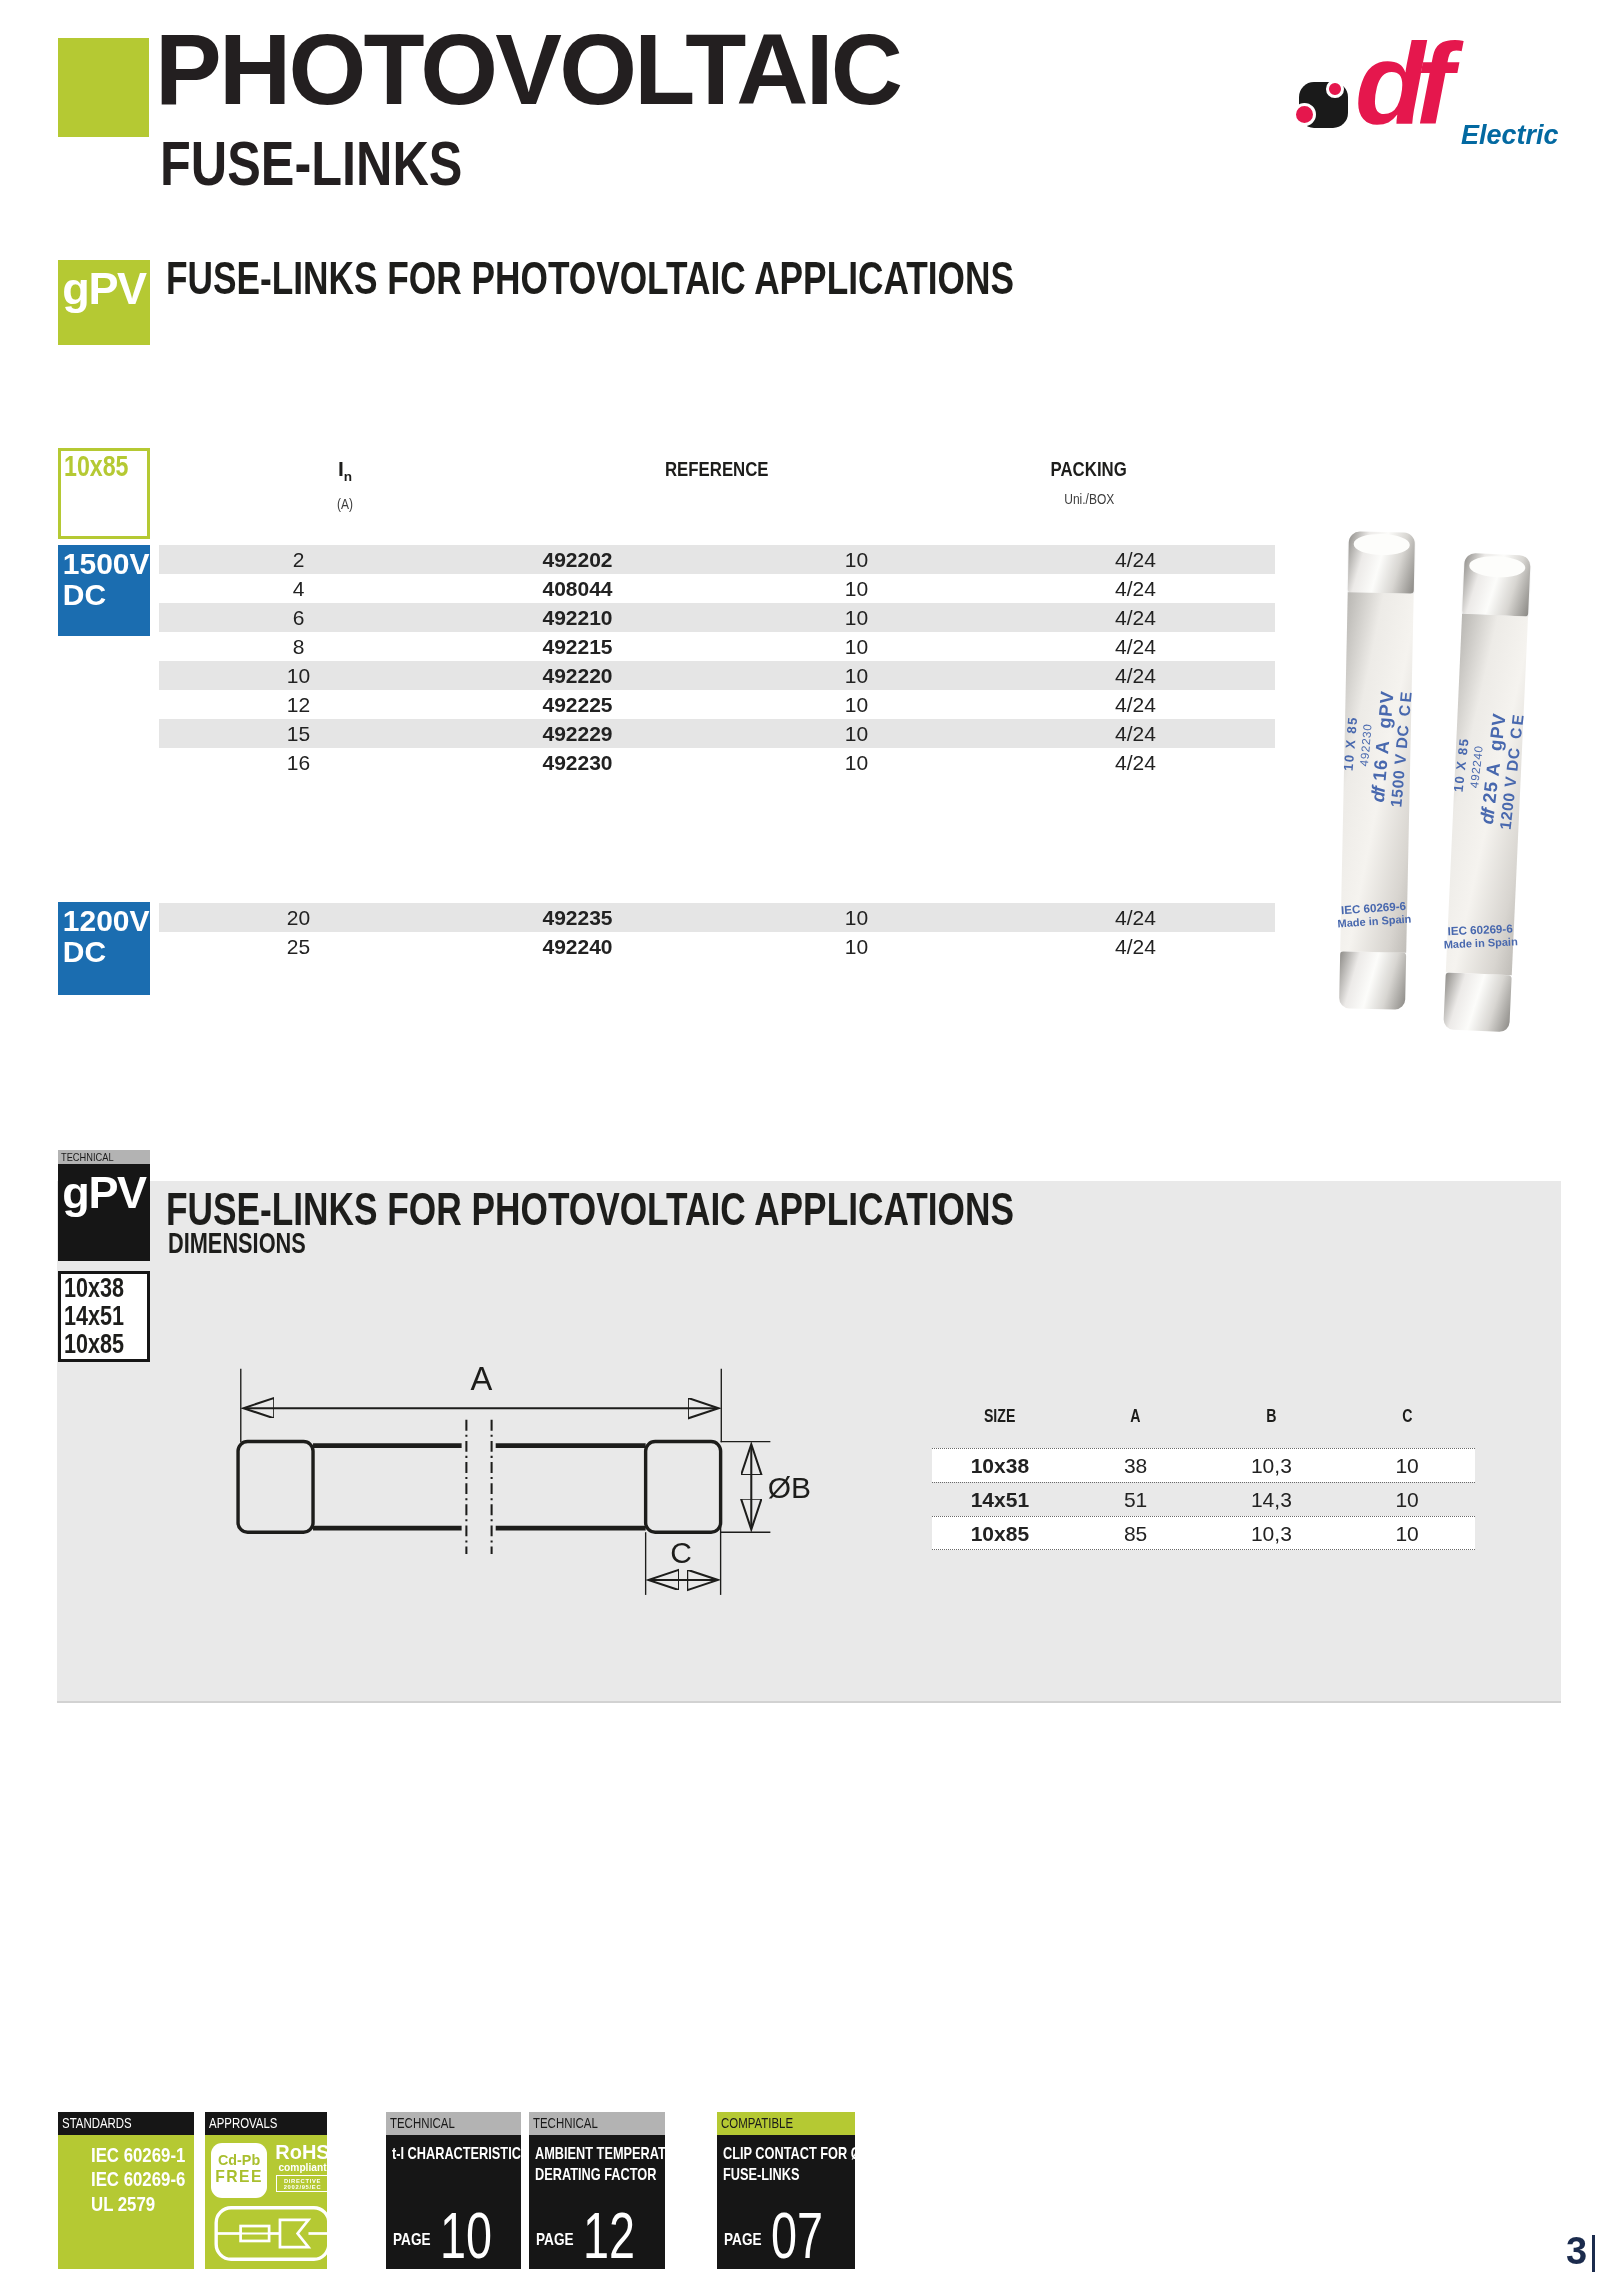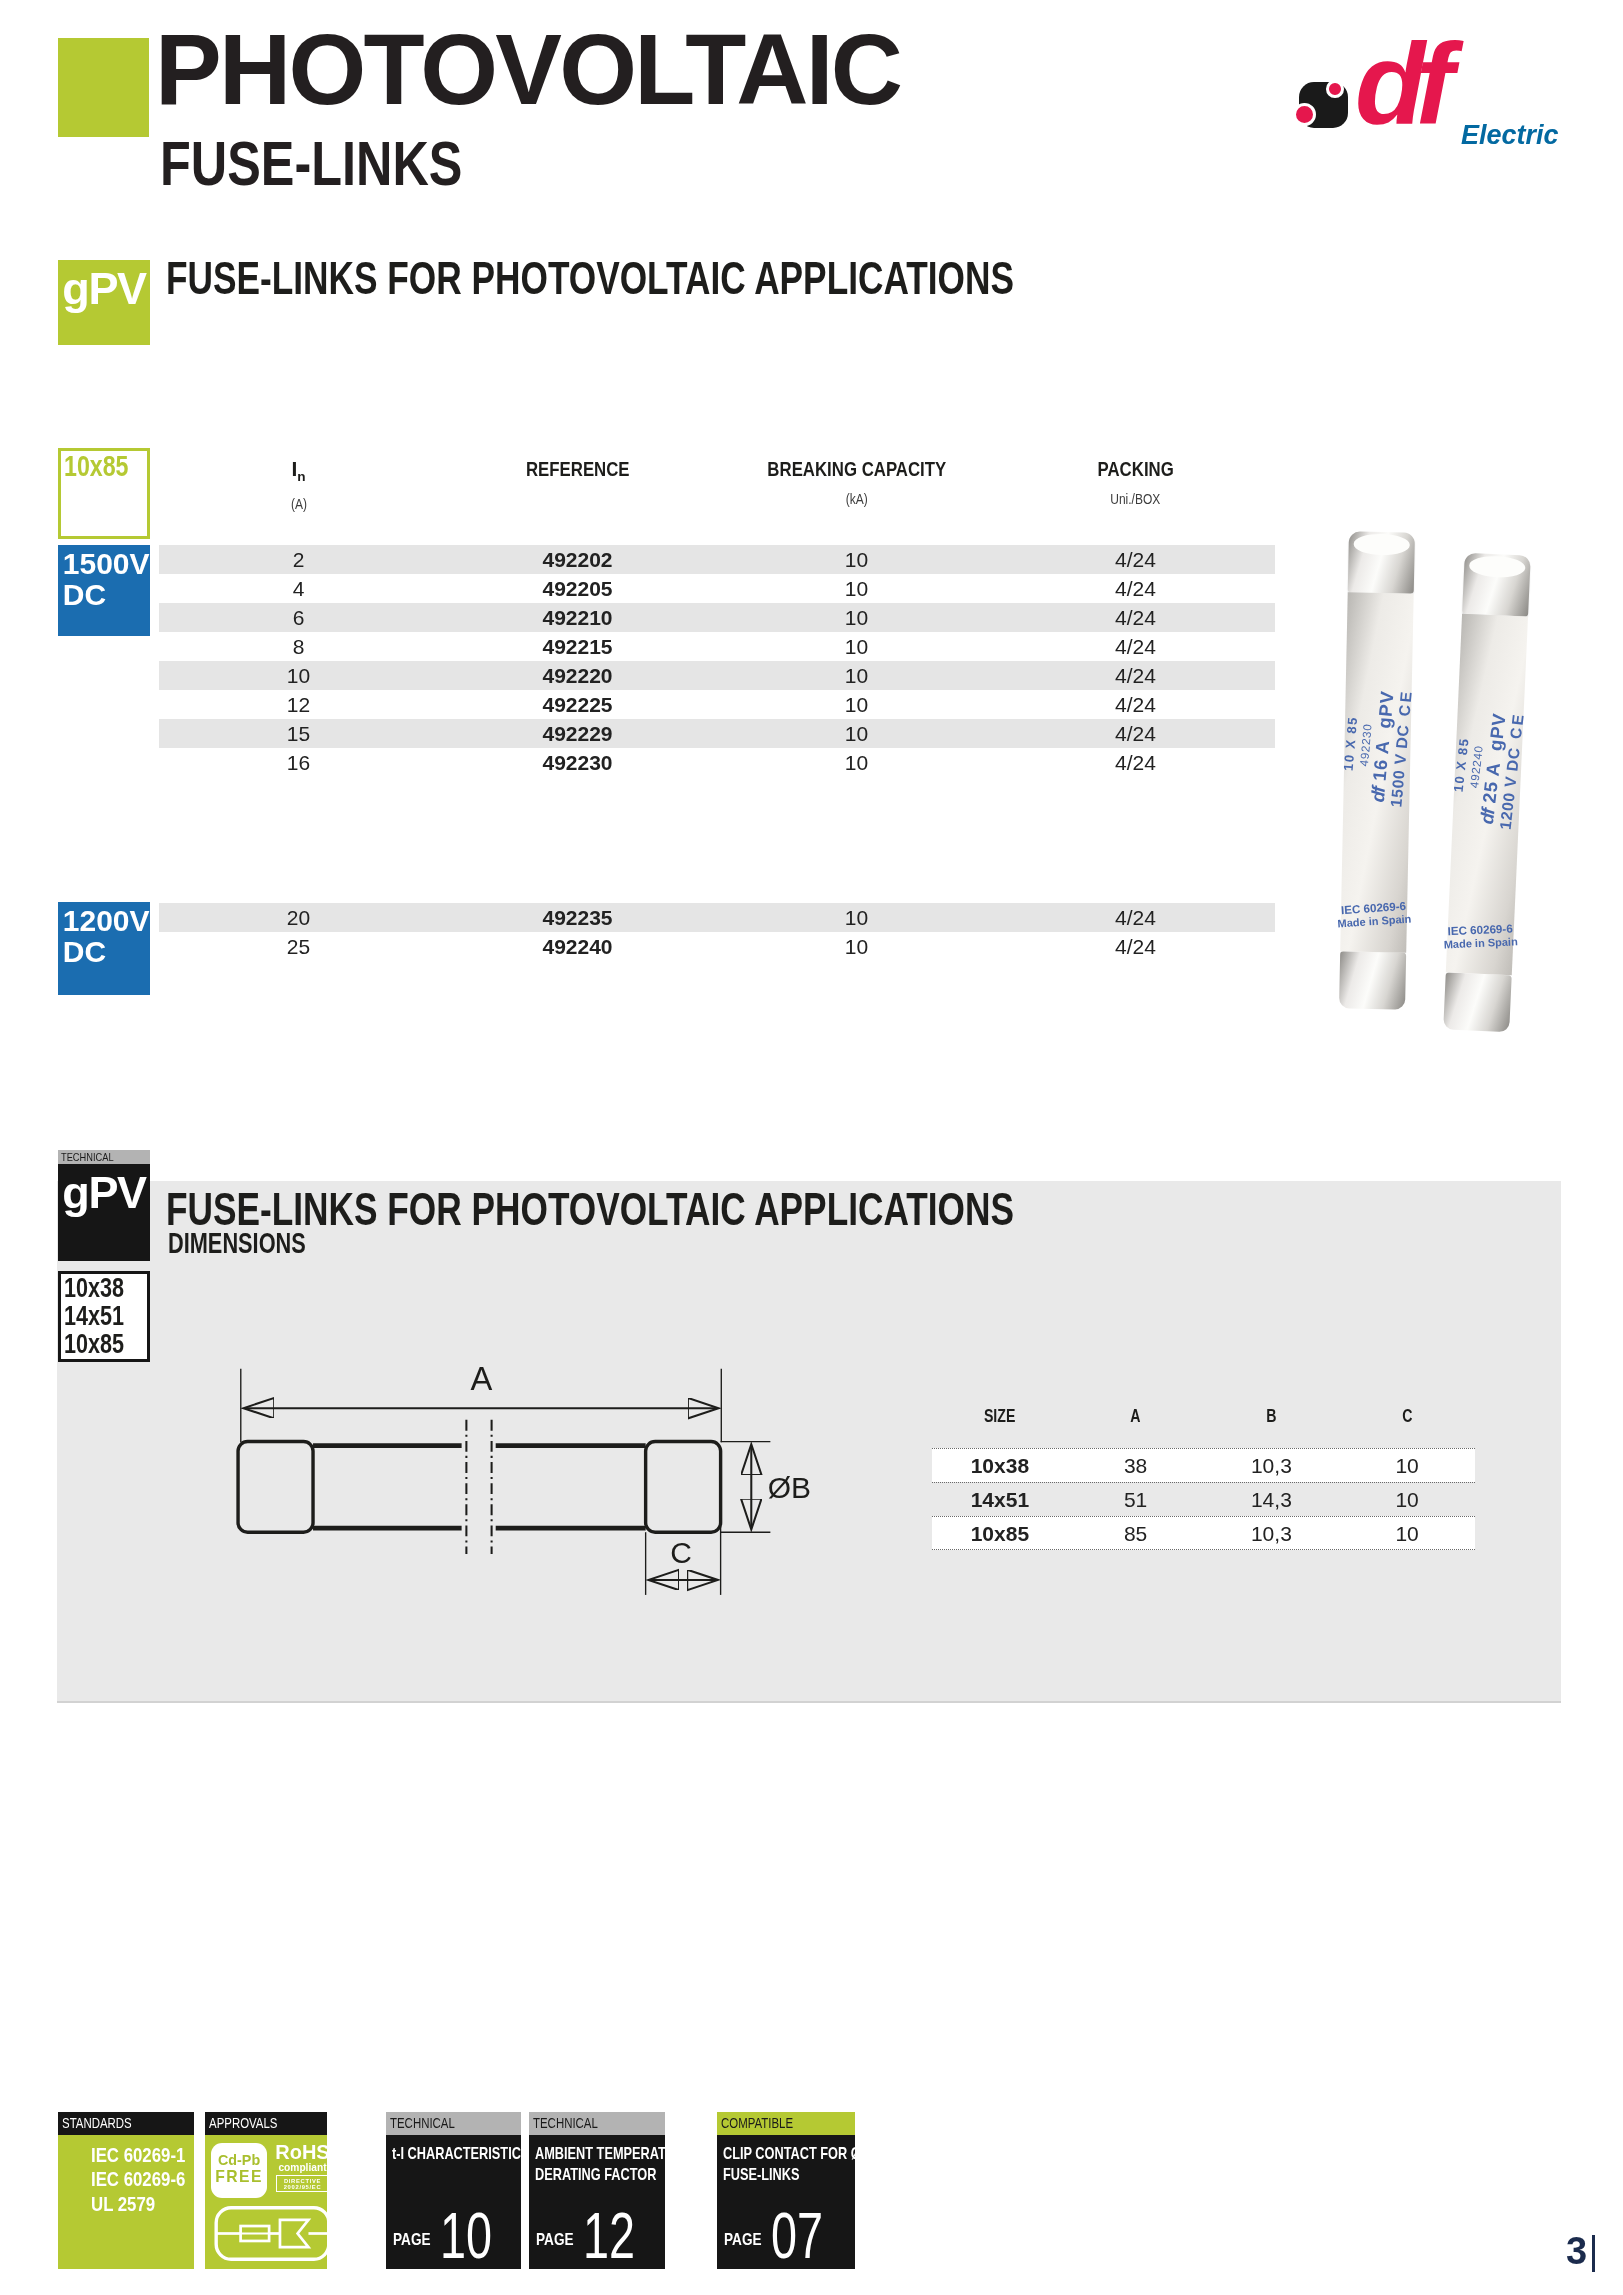--- a/index.html
+++ b/index.html
@@ -150,43 +150,39 @@
 
 <div class="abs thead">
   <div class="thcol">
     <div class="thmain"><span>I</span><sub>n</sub></div>
     <div class="thsub"><span class="condc">(A)</span></div>
   </div>
   <div class="thcol">
     <div class="thmain"><span class="condc">REFERENCE</span></div>
   </div>
   <div class="thcol">
-    <div class="thmain"><span class="condc">BREAKING CAPACITY</span></div>
-    <div class="thsub"><span class="condc">(kA)</span></div>
-  </div>
-  <div class="thcol">
     <div class="thmain"><span class="condc">PACKING</span></div>
     <div class="thsub"><span class="condc">Uni./BOX</span></div>
   </div>
 </div>
 
 <div class="abs vbadge" id="badge-1500">
   <div>1500V</div>
   <div>DC</div>
 </div>
 <div class="abs rows" id="rows-1500">
     <div class="trow shaded">
       <div class="tcell">2</div>
       <div class="tcell bold">492202</div>
       <div class="tcell">10</div>
       <div class="tcell">4/24</div>
     </div>
     <div class="trow">
       <div class="tcell">4</div>
-      <div class="tcell bold">492205</div>
+      <div class="tcell bold">408044</div>
       <div class="tcell">10</div>
       <div class="tcell">4/24</div>
     </div>
     <div class="trow shaded">
       <div class="tcell">6</div>
       <div class="tcell bold">492210</div>
       <div class="tcell">10</div>
       <div class="tcell">4/24</div>
     </div>
     <div class="trow">

